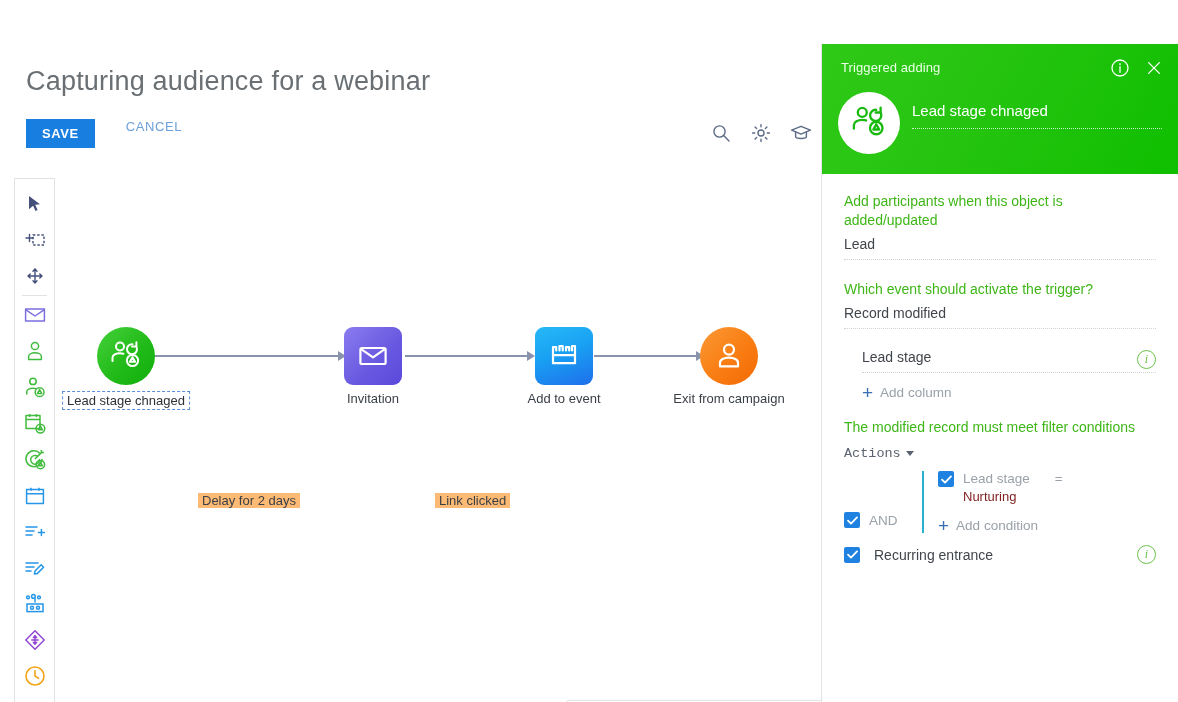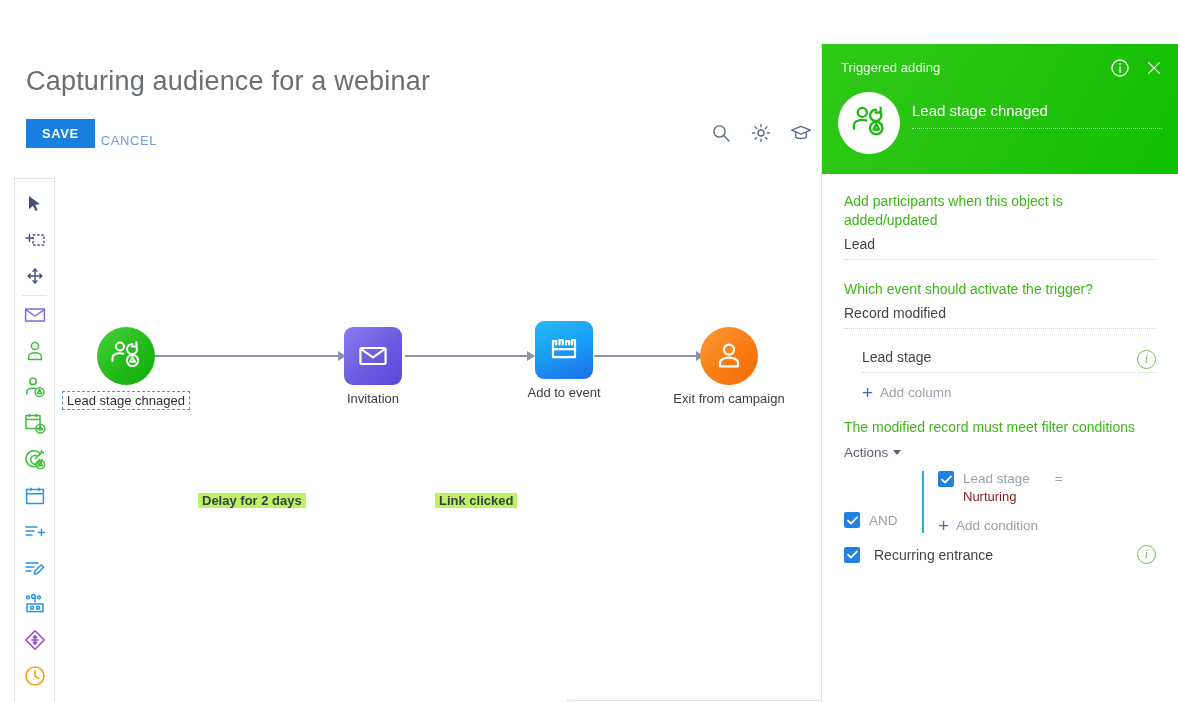--- a/index.html
+++ b/index.html
@@ -14,21 +14,21 @@
   #app { position: relative; width: 1178px; height: 526px; margin-top: 44px; }
 
   
   #main { position: absolute; left: 0; top: 0; width: 821px; height: 702px; background: #fff; }
 
   #page-title {
     position: absolute; left: 26px; top: 22px;
     font-size: 27px; color: #6a6f73; font-weight: 400; letter-spacing: .2px;
     white-space: nowrap;
   }
-  #action-bar { position: absolute; left: 26px; top: 75px; display: flex; align-items: flex-end; gap: 6px; }
+  #action-bar { position: absolute; left: 26px; top: 75px; display: flex; align-items: flex-start; gap: 31px; }
   #save-button {
     background: #187fe0; color: #fff; border: none;
     font-family: "Liberation Sans", sans-serif;
     font-size: 13px; font-weight: 700; letter-spacing: .6px;
     padding: 0 16px; height: 29px; line-height: 29px; cursor: pointer;
   }
   #cancel-button {
     background: none; border: none; color: #6c9fd8;
     font-size: 13px; font-weight: 400; letter-spacing: .6px; cursor: pointer;
     padding: 0; font-family: "Liberation Sans", sans-serif;
@@ -56,21 +56,21 @@
   
   #canvas { position: absolute; left: 56px; top: 134px; width: 765px; height: 553px; overflow: hidden; }
   .edge-line { position: absolute; height: 2px; background: #8a93ac; }
   .edge-arrow {
     position: absolute; width: 0; height: 0;
     border-top: 5px solid transparent; border-bottom: 5px solid transparent;
     border-left: 8px solid #8a93ac;
   }
   .edge-label {
     position: absolute; font-size: 13px; color: #3a3f46;
-    white-space: nowrap; background: #bef264; padding: 0 4px; font-weight: bold;
+    white-space: nowrap; background: #fdba74; padding: 0 4px;
   }
   .node { position: absolute; }
   .node-shape {
     width: 58px; height: 58px;
     display: flex; align-items: center; justify-content: center;
   }
   .node-circle { border-radius: 50%; }
   .node-square { border-radius: 9px; }
   .node-label {
     position: absolute; top: 64px; left: 50%; transform: translateX(-50%);
@@ -160,21 +160,21 @@
     display: flex; align-items: center; justify-content: center; flex: none; cursor: pointer;
   }
   .cb svg { display: block; }
   .logic-col { display: flex; align-items: center; gap: 9px; width: 78px; padding-top: 36px; }
   .logic-text { color: #9aa1a8; font-size: 13.5px; }
   .cond-col { border-left: 2px solid #2ab0cf; padding-left: 14px; }
   .cond-row { display: flex; align-items: flex-start; gap: 9px; }
   .cond-name { color: #9aa1a8; font-size: 13.5px; }
   .cond-op { color: #9aa1a8; font-size: 13.5px; margin-left: 16px; }
   .cond-value { color: #7f1d1d; font-size: 13px; margin: 2px 0 0 25px; }
-  .actions-link { color: #5b6270; font-size: 13.5px; padding: 0 22px; cursor: pointer; display: inline-flex; align-items: center; gap: 5px; }
+  .actions-link { color: #5b6270; font-size: 13.5px; padding: 0 22px; cursor: pointer; display: inline-flex; align-items: center; gap: 5px; font-family: Liberation Mono, monospace; }
   .caret-down { width: 0; height: 0; border-left: 4px solid transparent; border-right: 4px solid transparent; border-top: 5px solid #5b6270; }
   .rule-row { display: flex; align-items: center; gap: 14px; padding: 0 22px; margin-top: 12px; }
   .rule-label { color: #40454b; font-size: 14px; flex: 1; }
 </style>
 </head>
 <body>
 
 <div id="app">
 
   <div id="main">
@@ -340,21 +340,21 @@
       <div class="node" style="left:288px; top:149px;">
         <div class="node-shape node-square" style="background:linear-gradient(135deg,#8b7cf0 0%,#6a5ae0 55%,#5a48db 100%);">
           <svg width="30" height="24" viewBox="0 0 30 24" fill="none" stroke="#fff" stroke-width="2.2" stroke-linejoin="round">
             <rect x="2.4" y="4" width="25.2" height="16" rx="1.6"></rect>
               <path d="M3.2 5.2L15 13.4 26.8 5.2"></path>
           </svg>
         </div>
         <div class="node-label">Invitation</div>
       </div>
 
-      <div class="node" style="left:479px; top:143px;">
+      <div class="node" style="left:479px; top:149px;">
         <div class="node-shape node-square" style="background:linear-gradient(160deg,#27b9f7 0%,#18a0f3 45%,#1f6feb 100%);">
           <svg width="30" height="28" viewBox="0 0 30 28" fill="none" stroke="#fff" stroke-width="2.2" stroke-linejoin="round" stroke-linecap="round">
             <path d="M4 8.4v12.8h22V8.4"></path>
               <path d="M4 13.2h22"></path>
             <path d="M4 8.4V5.2h3.2v3.2M10.5 8.4V4h3.2v4.4M17 8.4V5.2h3.2v3.2M23 8.4V4h3v4.4"></path>
           </svg>
         </div>
         <div class="node-label">Add to event</div>
       </div>
 

